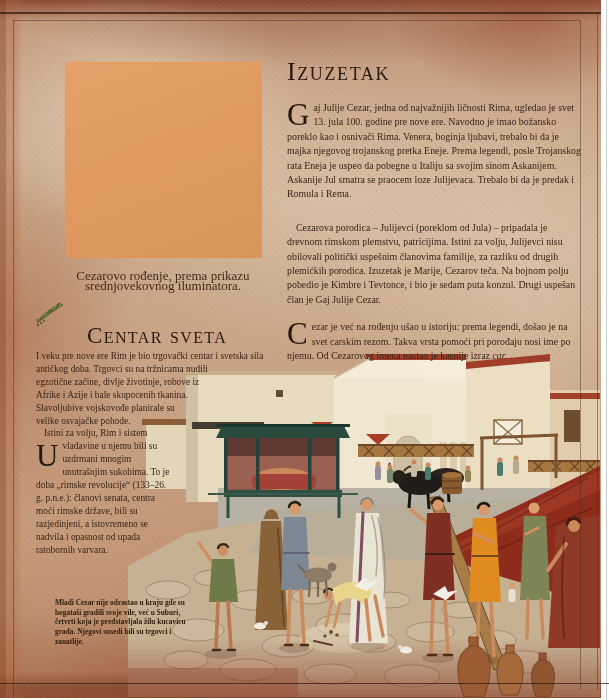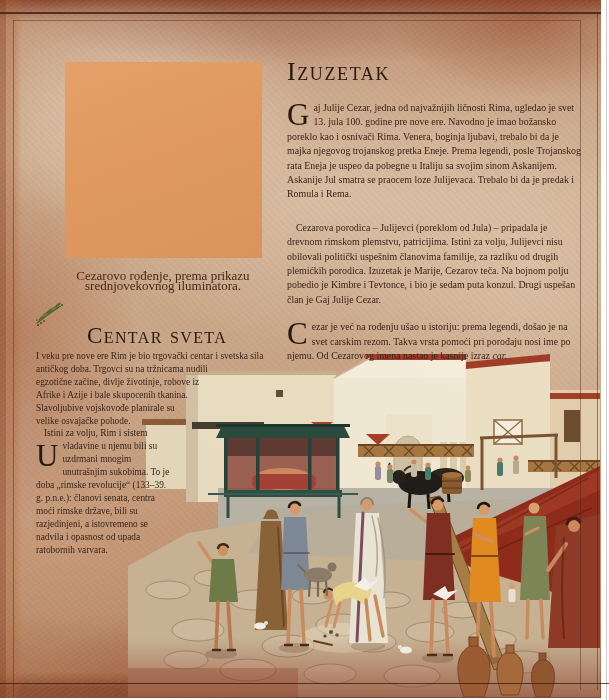--- a/index.html
+++ b/index.html
@@ -91,23 +91,24 @@
 
   <h2 class="titleL">Centar sveta</h2>
   <div class="artL">
     <div class="sp" style="width:2px;height:14px"></div>
     <div class="sp" style="width:46px;height:13px"></div>
     <div class="sp" style="width:72px;height:13px"></div>
     <div class="sp" style="width:85px;height:26px"></div>
     <div class="sp" style="width:96px;height:26px"></div>
     <div class="sp" style="width:104px;height:170px"></div>
     <p class="p1"><span class="dropcap">U</span><span>I veku pre nove ere Rim je bio trgovački centar i svetska sila antičkog doba. Trgovci su na tržnicama nudili egzotične začine, divlje životinje, robove iz Afrike i Azije i bale skupocenih tkanina. Slavoljubive vojskovođe planirale su velike osvajačke pohode.</span></p>
-    <p class="p2">Istini za volju, Rim i sistem vladavine u njemu bili su uzdrmani mnogim unutrašnjim sukobima. To je doba „rimske revolucije“ (133–39. g. p.n.e.): članovi senata, centra moći rimske države, bili su razjedinjeni, a istovremeno se nadvila i opasnost od upada ratobornih varvara.</p>
+    <p class="p2">Istini za volju, Rim i sistem vladavine u njemu bili su uzdrmani mnogim unutrašnjim sukobima. To je doba „rimske revolucije“ (133–26. g. p.n.e.): članovi senata, centra moći rimske države, bili su razjedinjeni, a istovremeno se nadvila i opasnost od upada ratobornih varvara.</p>
   </div>
 
+  <div class="figcap-main">Mladi Cezar nije odrastao u kraju gde su bogataši gradili svoje vile, već u Suburi, četvrti koja je predstavljala žilu kucavicu grada. Njegovi susedi bili su trgovci i zanatlije.</div>
 
   <svg class="illus" width="472" height="359" viewBox="0 0 472 359">
     <defs>
       <linearGradient id="washRed" x1="0" y1="0" x2="0" y2="1">
         <stop offset="0" stop-color="#8e3a22" stop-opacity="0"></stop>
         <stop offset="1" stop-color="#812f1a" stop-opacity=".55"></stop>
       </linearGradient>
     </defs>
 
     <g opacity=".97">

